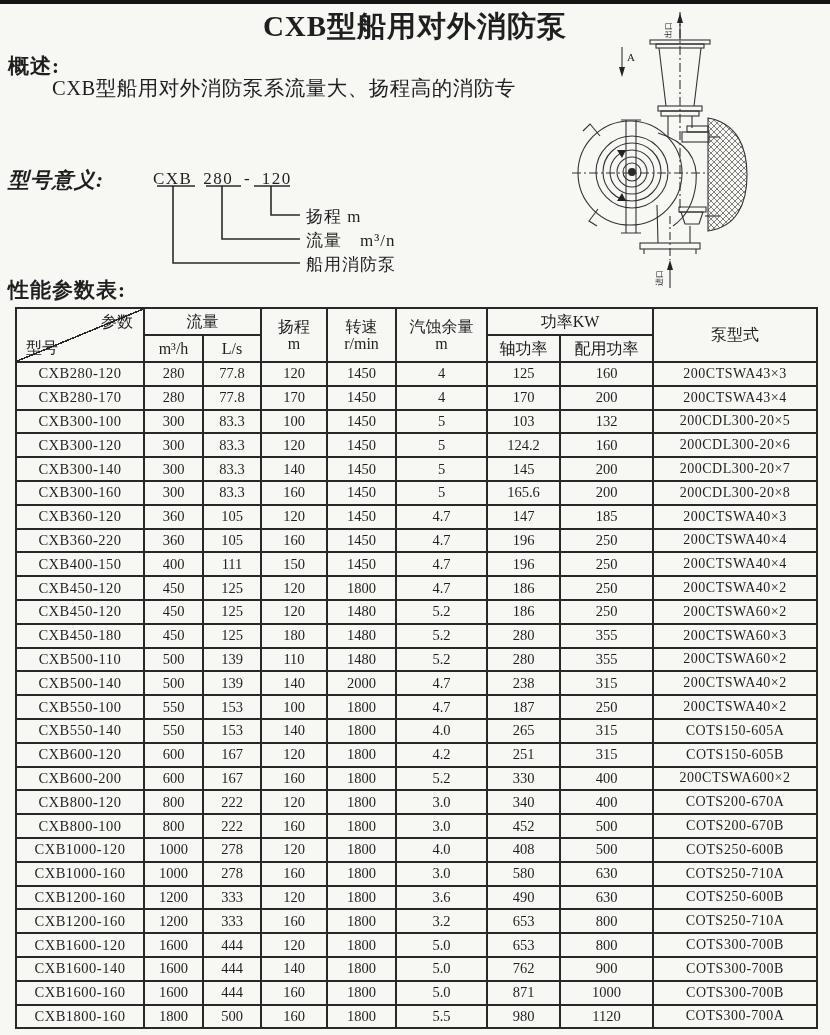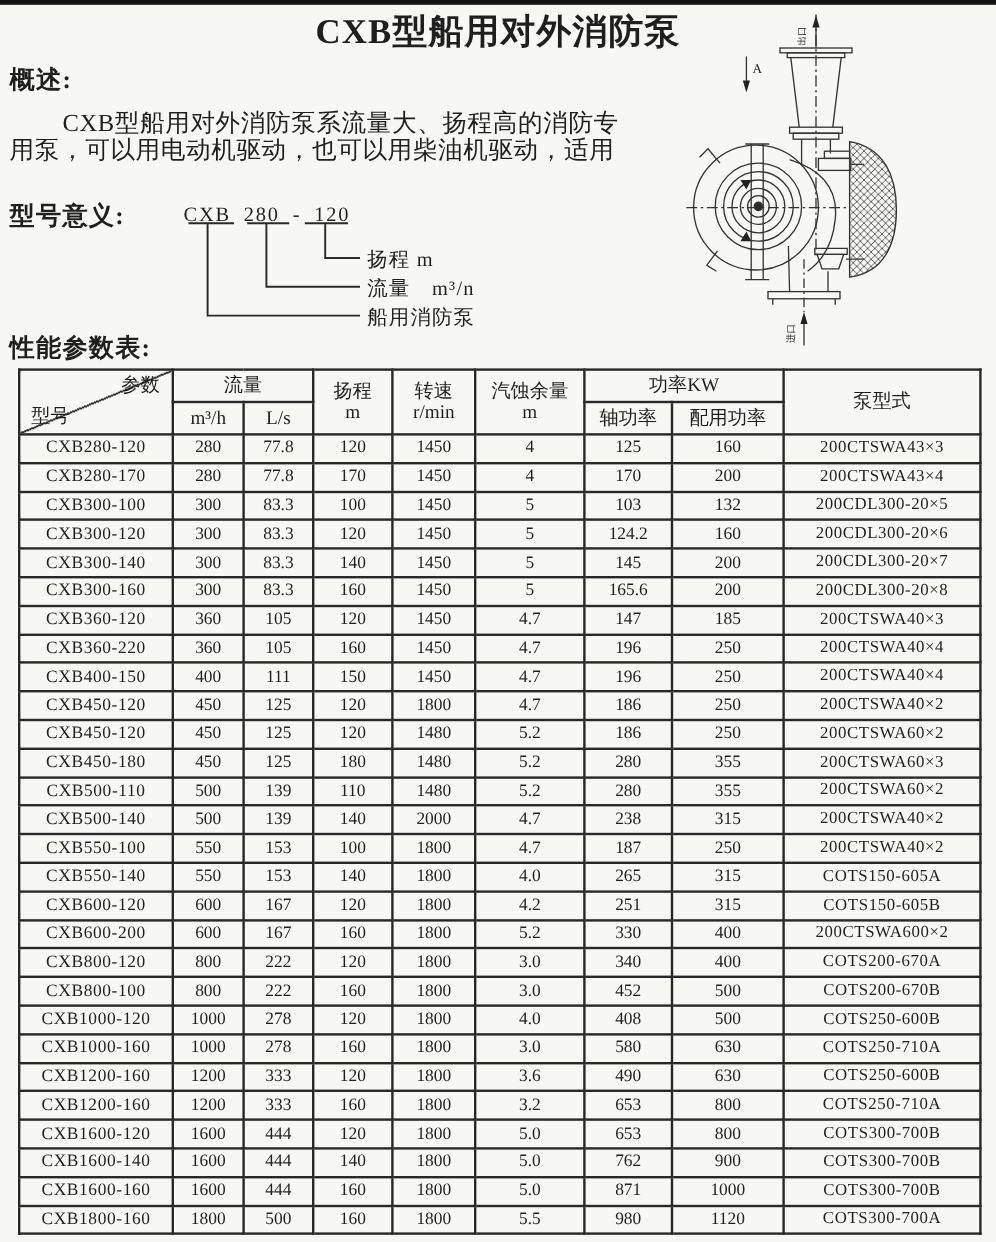--- a/index.html
+++ b/index.html
@@ -63,24 +63,23 @@
 </head>
 <body>
 
 <div class="page">
 
   <div class="topbar"></div>
 
   <div class="title">CXB型船用对外消防泵</div>
 
   <div class="h2" style="top:52px;">概述:</div>
-  <div class="para-line indent" style="top:88px;text-align:center;">CXB型船用对外消防泵系流量大、扬程高的消防专</div>
-  <div class="para-line" style="top:111px;">用泵，可以用电动机驱动，也可以用柴油机驱动，适用</div>
-
-  <div class="h2" style="top:166px;">型号意义:</div>
+  <div class="para-line indent" style="top:74px;text-align:center;">CXB型船用对外消防泵系流量大、扬程高的消防专</div>
+
+  <div class="h2" style="top:166px;font-style:italic;">型号意义:</div>
   <div class="model-code">CXB 280 - 120</div>
 
   <svg class="diagram-svg" width="170" height="85" viewBox="0 0 170 85">
     <g stroke="#2a2a2a" stroke-width="1.6" fill="none">
       <path d="M7,1 H45"></path>
       <path d="M56,1 H91"></path>
       <path d="M104,1 H140"></path>
       <path d="M23,1 V78 H150"></path>
       <path d="M72,1 V54 H150"></path>
       <path d="M121,1 V30 H150"></path>

